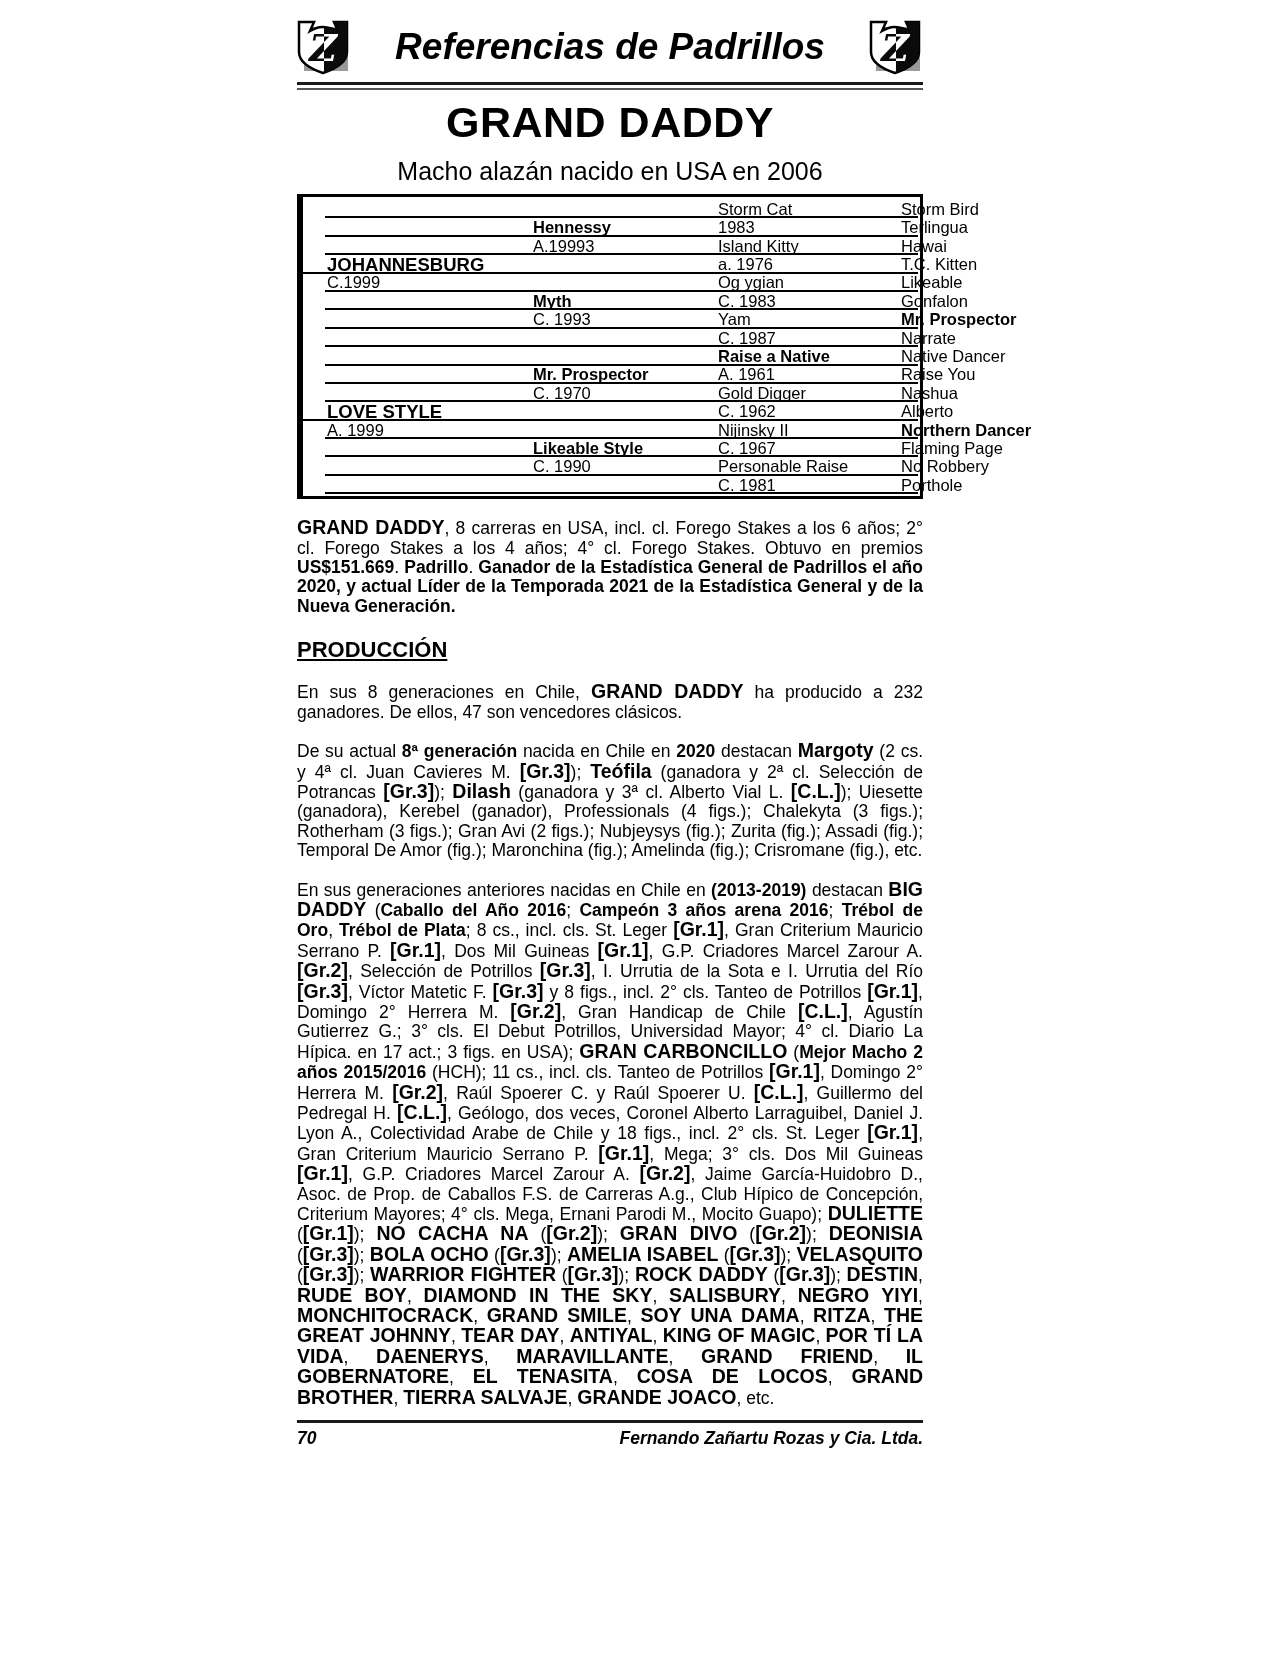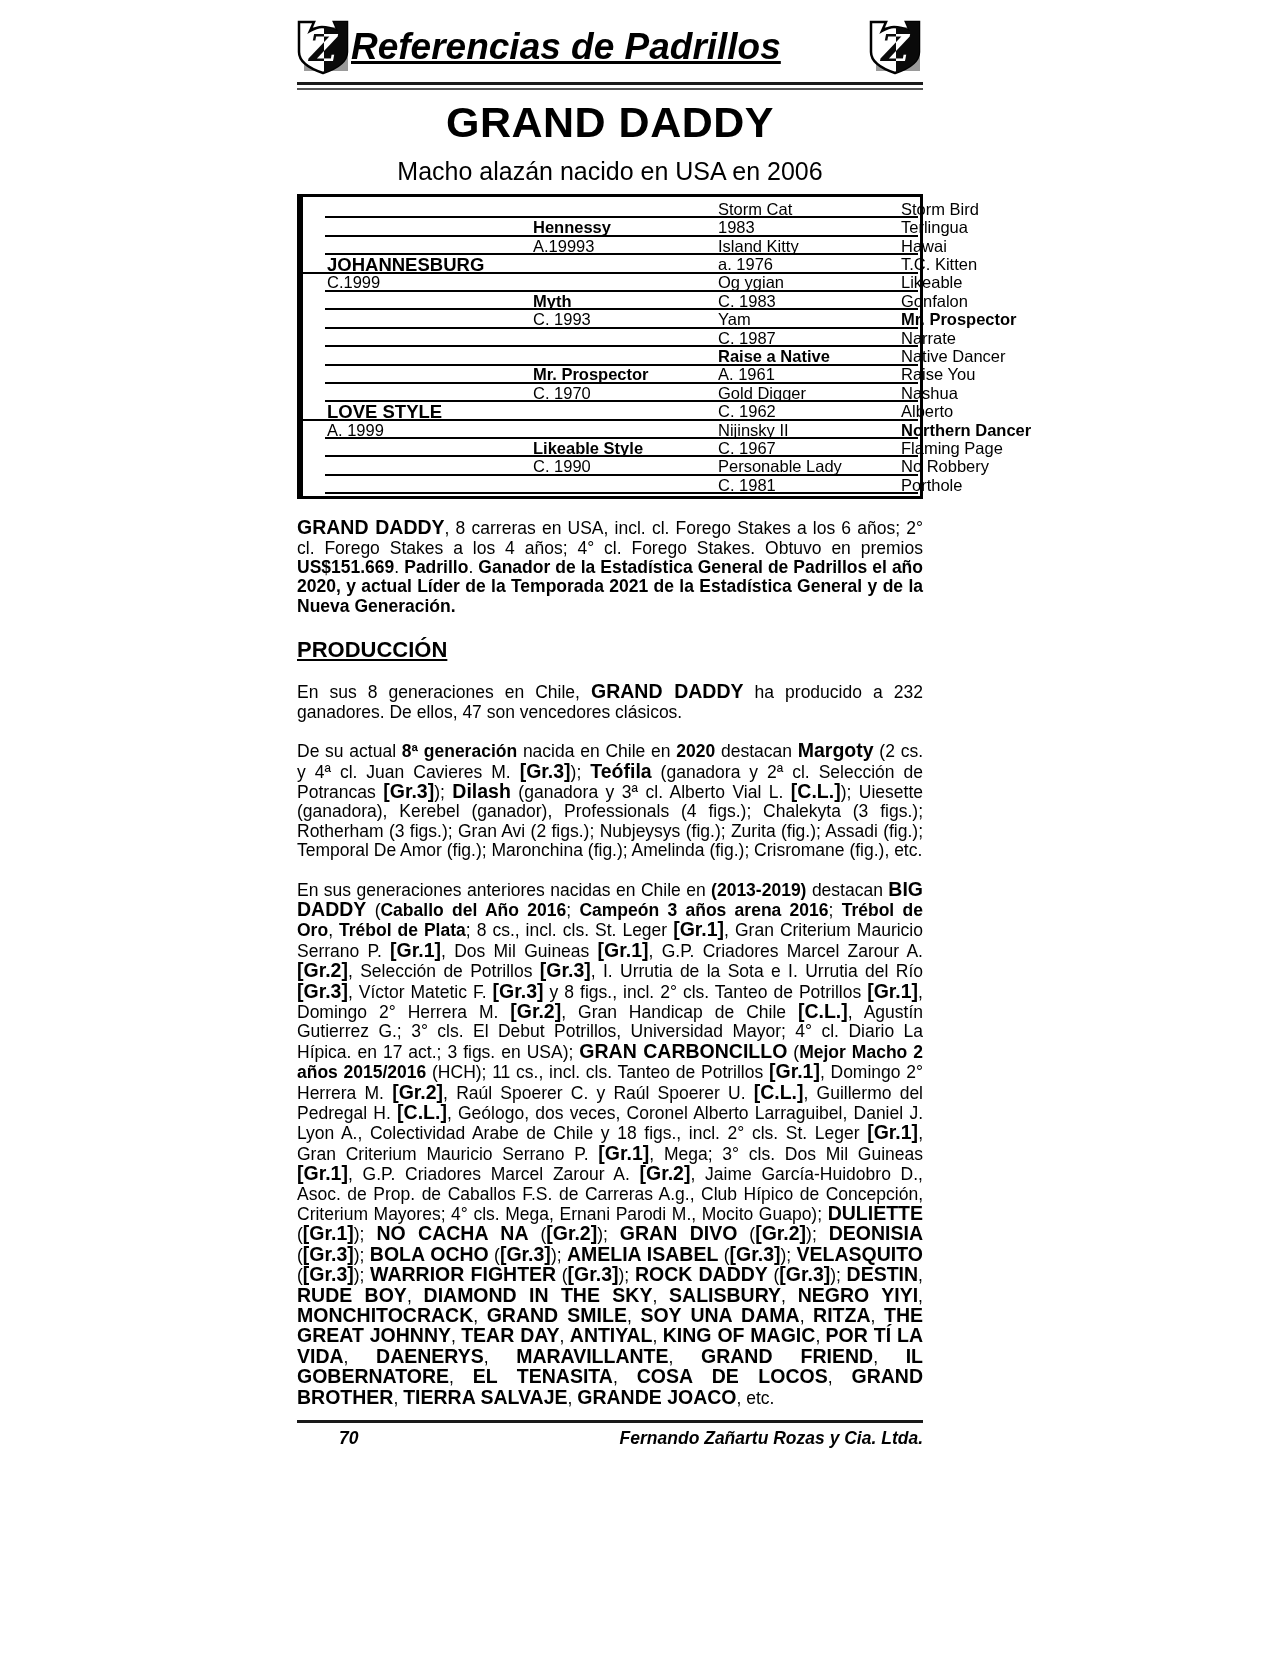--- a/index.html
+++ b/index.html
@@ -1,21 +1,21 @@
 <!DOCTYPE html>
 <html><head>
 <meta charset="utf-8">
 <style>
   html,body{margin:0;padding:0;background:#ffffff;}
   body{width:1276px;height:1654px;font-family:"Liberation Sans",sans-serif;color:#000;position:relative;}
   .content{position:absolute;left:297px;top:0;width:626px;}
 
   
   .hdr{display:flex;align-items:flex-start;justify-content:space-between;padding-top:20px;}
-  .hdr-title{flex:1;text-align:left;font-size:37px;font-weight:bold;font-style:italic;padding-top:6px;letter-spacing:0px;text-decoration:underline;}
+  .hdr-title{flex:1;text-align:center;font-size:37px;font-weight:bold;font-style:italic;padding-top:6px;letter-spacing:0px;}
   .logo{width:54px;height:58px;position:relative;flex:0 0 auto;}
   .rule-double{margin-top:4px;height:3px;border-top:3px solid #1a1a1a;border-bottom:2px solid #555;}
 
   
   .big-title{text-align:center;font-size:43px;font-weight:bold;margin-top:8px;letter-spacing:0.5px;}
   .sub-title{text-align:center;font-size:25px;margin-top:10px;}
 
   
   .ptable{margin-top:8px;border:3px solid #000;border-left:6px solid #000;padding:3px 0 2px 0;}
   .prow{position:relative;display:grid;grid-template-columns:190px 145px 143px 1fr;height:18.4px;align-items:flex-end;gap:40px;}
@@ -29,21 +29,21 @@
 
   
   .para{font-size:17.5px;line-height:19.4px;text-align:justify;margin:19px 0 0 0;}
   .seg-r{font-weight:normal;}
   .seg-b{font-weight:bold;}
   .seg-B{font-weight:bold;font-size:19.5px;line-height:19.4px;}
   .section-head{margin-top:21px;font-size:22px;font-weight:bold;text-decoration:underline;}
 
   
   .foot-rule{margin-top:12px;border-top:3px solid #1a1a1a;}
-  .foot{display:flex;justify-content:space-between;font-size:17.5px;font-weight:bold;font-style:italic;padding-top:5px;margin-left:42px;}
+  .foot{display:flex;justify-content:space-between;font-size:17.5px;font-weight:bold;font-style:italic;padding-top:5px;}
 </style>
 </head>
 <body>
 
 <div class="content">
 
   <div class="hdr">
     <div class="logo">
       <svg width="54" height="58" viewBox="0 0 54 58">
         <defs>
@@ -172,21 +172,21 @@
       <div class="prow">
         <div class="pc pc1"></div>
         <div class="pc pc2 pb">Likeable Style</div>
         <div class="pc pc3">C. 1967</div>
         <div class="pc pc4">Flaming Page</div>
         <div class="prule"></div>
       </div>
       <div class="prow">
         <div class="pc pc1"></div>
         <div class="pc pc2">C. 1990</div>
-        <div class="pc pc3">Personable Lady</div>
+        <div class="pc pc3">Personable Raise</div>
         <div class="pc pc4">No Robbery</div>
         <div class="prule"></div>
       </div>
       <div class="prow">
         <div class="pc pc1"></div>
         <div class="pc pc2"></div>
         <div class="pc pc3">C. 1981</div>
         <div class="pc pc4">Porthole</div>
         <div class="prule"></div>
       </div>

